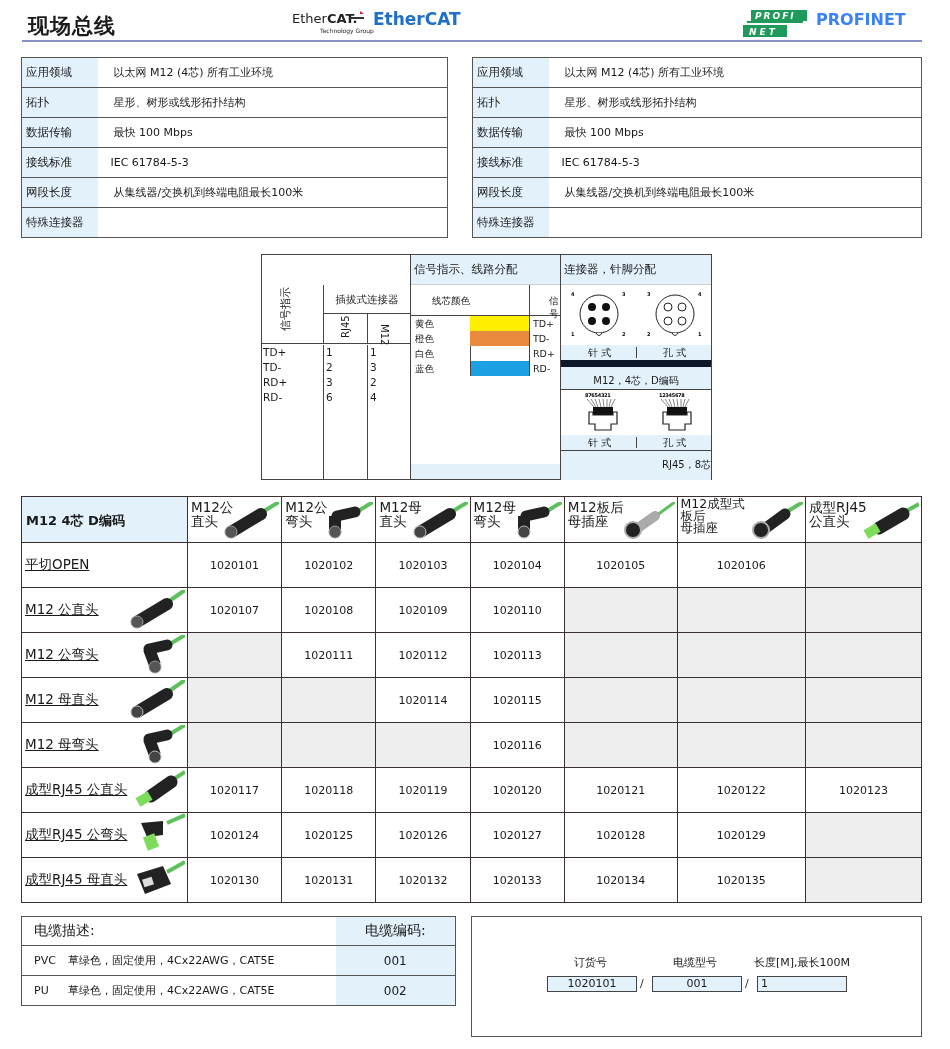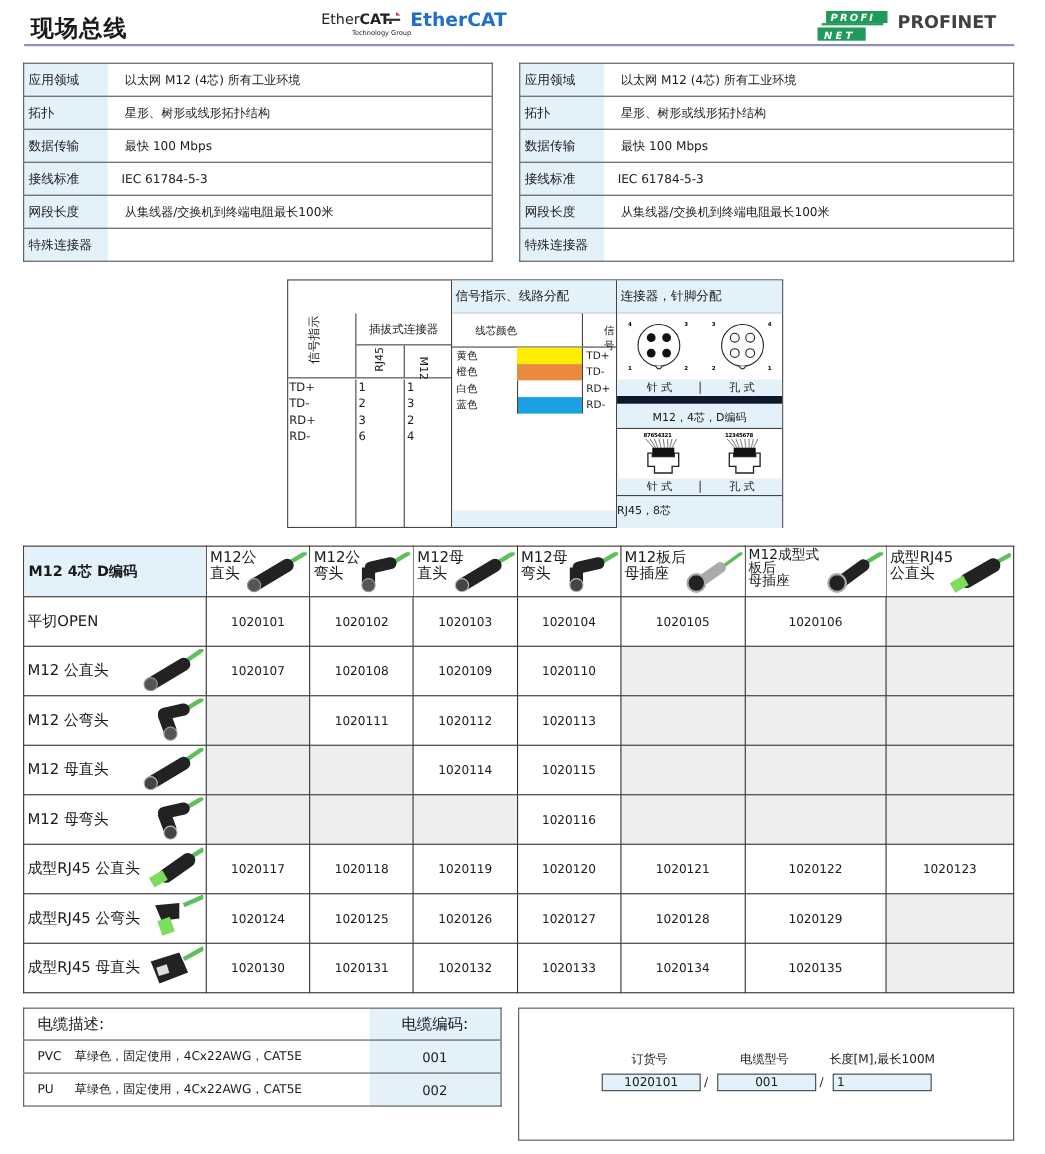--- a/index.html
+++ b/index.html
@@ -7,21 +7,21 @@
   .abs { position: absolute; }
   
   .title { left: 28px; top: 12px; font-size: 21px; font-weight: bold; letter-spacing: 1px; }
   .hline { left: 22px; top: 40px; width: 900px; height: 2px; background: #8a8fc4; }
   .ec-logo { left: 292px; top: 11px; font-size: 13px; color: #222; }
   .ec-logo b { font-weight: 900; }
   .ec-logo .sub { position: absolute; left: 28px; top: 16px; font-size: 6px; white-space: nowrap; }
   .ec-logo .arrow { position: absolute; left: 58px; top: 0px; width: 14px; height: 9px; }
   .ec-text { left: 373px; top: 9px; font-size: 17px; font-weight: bold; color: #1f6fc6; }
   .pn-logo { left: 743px; top: 10px; width: 64px; height: 28px; }
-  .pn-text { left: 816px; top: 10px; font-size: 16px; font-weight: bold; color: #404040; }
+  .pn-text { left: 816px; top: 10px; font-size: 16px; font-weight: bold; color: #3b82f6; }
 
   
   .spec { border: 1px solid #555; border-collapse: collapse; width: 427px; }
   .spec td { border-top: 1px solid #555; height: 30px; font-size: 11px; }
   .spec tr:first-child td { border-top: none; }
   .spec td.k { width: 76px; background: #e3f1fb; padding-left: 4px; font-size: 11.5px; }
   .spec td.v { padding-left: 16px; }
   .spec td.v.tight { padding-left: 13px; }
 
   
@@ -32,21 +32,21 @@
   .pin .c3 { left: 299px; width: 150px; }
   .hdr-blue { background: #e3f1fb; height: 30px; font-size: 11.5px; padding: 7px 0 0 3px; border-bottom: 1px solid #ccc; }
   .small { font-size: 9.5px; padding-left: 17px; }
 
   
   .main { left: 21px; top: 496px; border-collapse: collapse; width: 901px; }
   .main td, .main th { border: 1.5px solid #3a3030; font-weight: normal; }
   .main th { height: 46px; text-align: left; vertical-align: top; position: relative; background: #fff; font-size: 13.5px; line-height: 14px; padding: 3px 0 0 3px; }
   .main th.corner { background: #e3f1fb; vertical-align: middle; font-weight: bold; font-size: 13px; padding-left: 4px; }
   .main td { height: 45px; text-align: center; font-size: 11px; }
-  .main td.rl { text-align: left; font-size: 13.5px; padding-left: 3px; position: relative; width: 166px; }
+  .main td.rl { text-align: left; font-size: 13.5px; padding-left: 3px; position: relative; width: 166px; text-decoration: underline; }
   .main td.g { background: #eeeeee; }
   .plug { position: absolute; right: 2px; bottom: 2px; }
 
   
   .cable { left: 21px; top: 916px; width: 435px; border-collapse: collapse; border: 1px solid #555; }
   .cable td { border-top: 1px solid #555; height: 30px; font-size: 11px; padding-left: 12px; }
   .cable tr:first-child td { font-size: 14px; height: 29px; border-top: none; }
   .cable td.code { background: #e3f1fb; text-align: center; padding-left: 0; width: 120px; font-size: 12px; }
   .cable tr:first-child td.code { font-size: 14px; }
 
@@ -267,21 +267,21 @@
           <line x1="32" y1="7" x2="28" y2="15"></line>
         </g>
       <rect x="10" y="15" width="20" height="8" fill="#111"></rect>
       <path d="M6 20 h4 v3 h20 v-3 h4 v12 h-6 v6 h-16 v-6 h-6 z" fill="none" stroke="#222" stroke-width="1.2"></path>
     </svg>
     <div style="position:absolute; top:180px; left:0; width:150px; height:15px; background:#e3f1fb; font-size:10px; line-height:15px;">
       <span style="position:absolute; left:27px;">针 式</span>
       <span style="position:absolute; left:75px; top:2px; height:11px; border-left:1px solid #444;"></span>
       <span style="position:absolute; left:102px;">孔 式</span>
     </div>
-    <div style="position:absolute; top:195px; left:0; width:150px; height:30px; background:#e3f1fb; border-top:1px solid #444; font-size:10px; text-align:left; line-height:28px;">RJ45，8芯</div>
+    <div style="position:absolute; top:195px; left:0; width:150px; height:30px; background:#e3f1fb; border-top:1px solid #444; font-size:10px; text-align:right; line-height:28px;">RJ45，8芯</div>
   </div>
 </div>
 
 <table class="abs main">
   <tbody>
       <tr>
     <th class="corner">M12 4芯 D编码</th>
     <th>
           <div>M12公</div>
           <div>直头</div>

